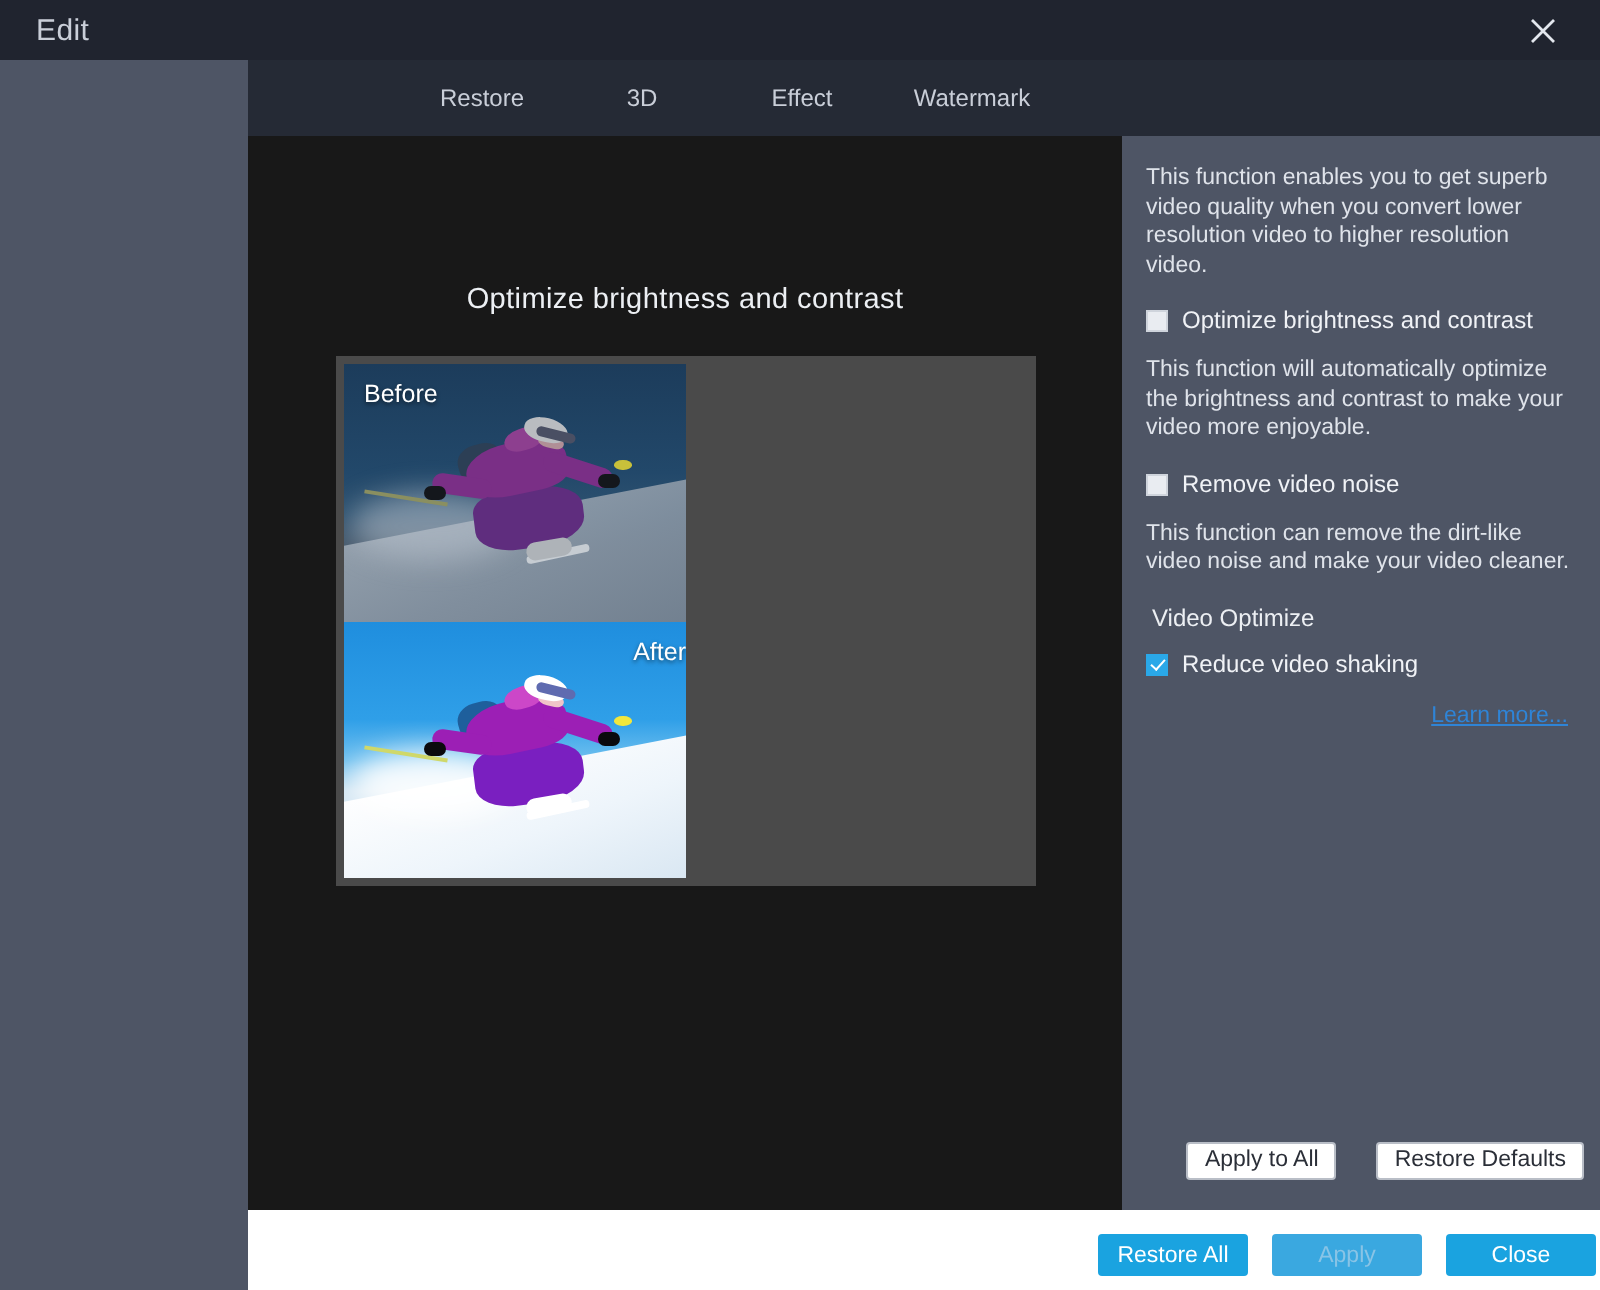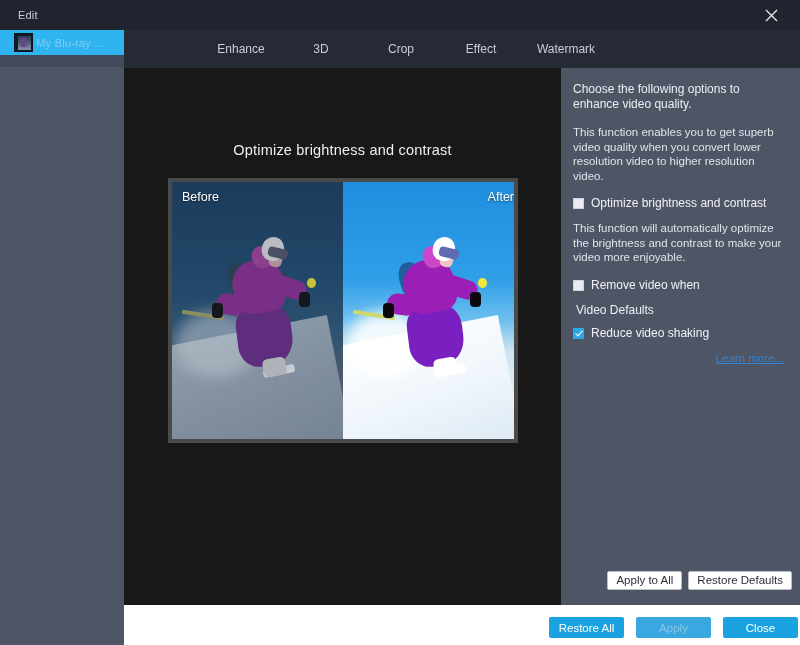--- a/index.html
+++ b/index.html
@@ -25,21 +25,21 @@
   .titlebar {
     position: absolute;
     left: 0; top: 0;
     width: 800px; height: 30px;
     background: #20242f;
     display: flex;
     align-items: center;
   }
   .titlebar-title {
     margin-left: 18px;
-    font-size: 11px;
+    font-size: 15px;
     color: #c9ced8;
     letter-spacing: .2px;
   }
   .titlebar-close {
     position: absolute;
     right: 10px; top: 0;
     width: 38px; height: 30px;
     display: flex;
     align-items: center;
     justify-content: center;
@@ -142,20 +142,21 @@
     left: 44px; top: 110px;
     width: 350px; height: 265px;
     background: #4a4a4a;
     padding: 4px;
   }
   .compare-inner {
     position: relative;
     width: 100%; height: 100%;
     display: flex;
     overflow: hidden;
+    flex-direction: column;
   }
   .pane { position: relative; width: 50%; height: 100%; overflow: hidden; }
 
   
   .pane-before { background: linear-gradient(180deg,#1c3c5b 0%,#22486a 42%,#2e5270 58%,#46586a 72%,#5e6b78 100%); }
   
   .pane-after  { background: linear-gradient(180deg,#1f8ede 0%,#2f9fe8 38%,#6fc0ef 54%,#cfe4f2 66%,#f3f8fc 100%); }
 
   .pane-label {
     position: absolute;
@@ -384,21 +385,21 @@
     color: #2f84d6;
     text-decoration: underline;
     cursor: pointer;
   }
 
   
   .panel-btns {
     position: absolute;
     right: 8px; bottom: 15px;
     display: flex;
-    gap: 6px;
+    gap: 20px;
   }
   .wbtn {
     height: 19px;
     padding: 0 8px;
     background: #ffffff;
     border: 1px solid #b9bec7;
     border-radius: 2px;
     font-family: "Liberation Sans", sans-serif;
     font-size: 11.5px;
     color: #2b2f38;
@@ -444,41 +445,28 @@
 
   <div class="titlebar">
     <div class="titlebar-title">Edit</div>
     <div class="titlebar-close">
       <svg width="13" height="13" viewBox="0 0 13 13">
         <path d="M1 1 L12 12 M12 1 L1 12" stroke="#e3e7ee" stroke-width="1.4" fill="none"></path>
       </svg>
     </div>
   </div>
 
-  <div class="sidebar">
-    <div class="sidebar-item">
-      <div class="sidebar-thumb">
-        <div class="tframe"></div>
-        <div class="tfig"></div>
-      </div>
-      <span class="sidebar-item-label">My Blu-ray ...</span>
-    </div>
-    <div class="sidebar-row-2"></div>
-  </div>
 
   <div class="tabbar">
     <div class="tabbar-lead"></div>
     <div class="tab">
-        <span>Enhance</span>
+        <span>Restore</span>
       </div>
     <div class="tab">
         <span>3D</span>
-      </div>
-    <div class="tab">
-        <span>Crop</span>
       </div>
     <div class="tab">
         <span>Effect</span>
       </div>
     <div class="tab tab-wide">
         <span>Watermark</span>
       </div>
   </div>
 
   <div class="preview">
@@ -532,36 +520,36 @@
           </div>
           <div class="pane-label label-after">After</div>
         </div>
 
       </div>
     </div>
   </div>
 
   <div class="options">
 
-    <div class="opt-intro">Choose the following options to enhance video quality.</div>
 
     <div class="opt-desc">This function enables you to get superb video quality when you convert lower resolution video to higher resolution video.</div>
 
     <div class="opt-check">
       <span class="cbox"></span>
       <span class="opt-check-label">Optimize brightness and contrast</span>
     </div>
     <div class="opt-desc">This function will automatically optimize the brightness and contrast to make your video more enjoyable.</div>
 
     <div class="opt-check">
       <span class="cbox"></span>
-      <span class="opt-check-label">Remove video when</span>
-    </div>
-
-    <div class="opt-group-label">Video Defaults</div>
+      <span class="opt-check-label">Remove video noise</span>
+    </div>
+    <div class="opt-desc">This function can remove the dirt-like video noise and make your video cleaner.</div>
+
+    <div class="opt-group-label">Video Optimize</div>
 
     <div class="opt-check">
       <span class="cbox checked"></span>
       <span class="opt-check-label">Reduce video shaking</span>
     </div>
 
     <div class="learn-more">
       <a>Learn more...</a>
     </div>
 

